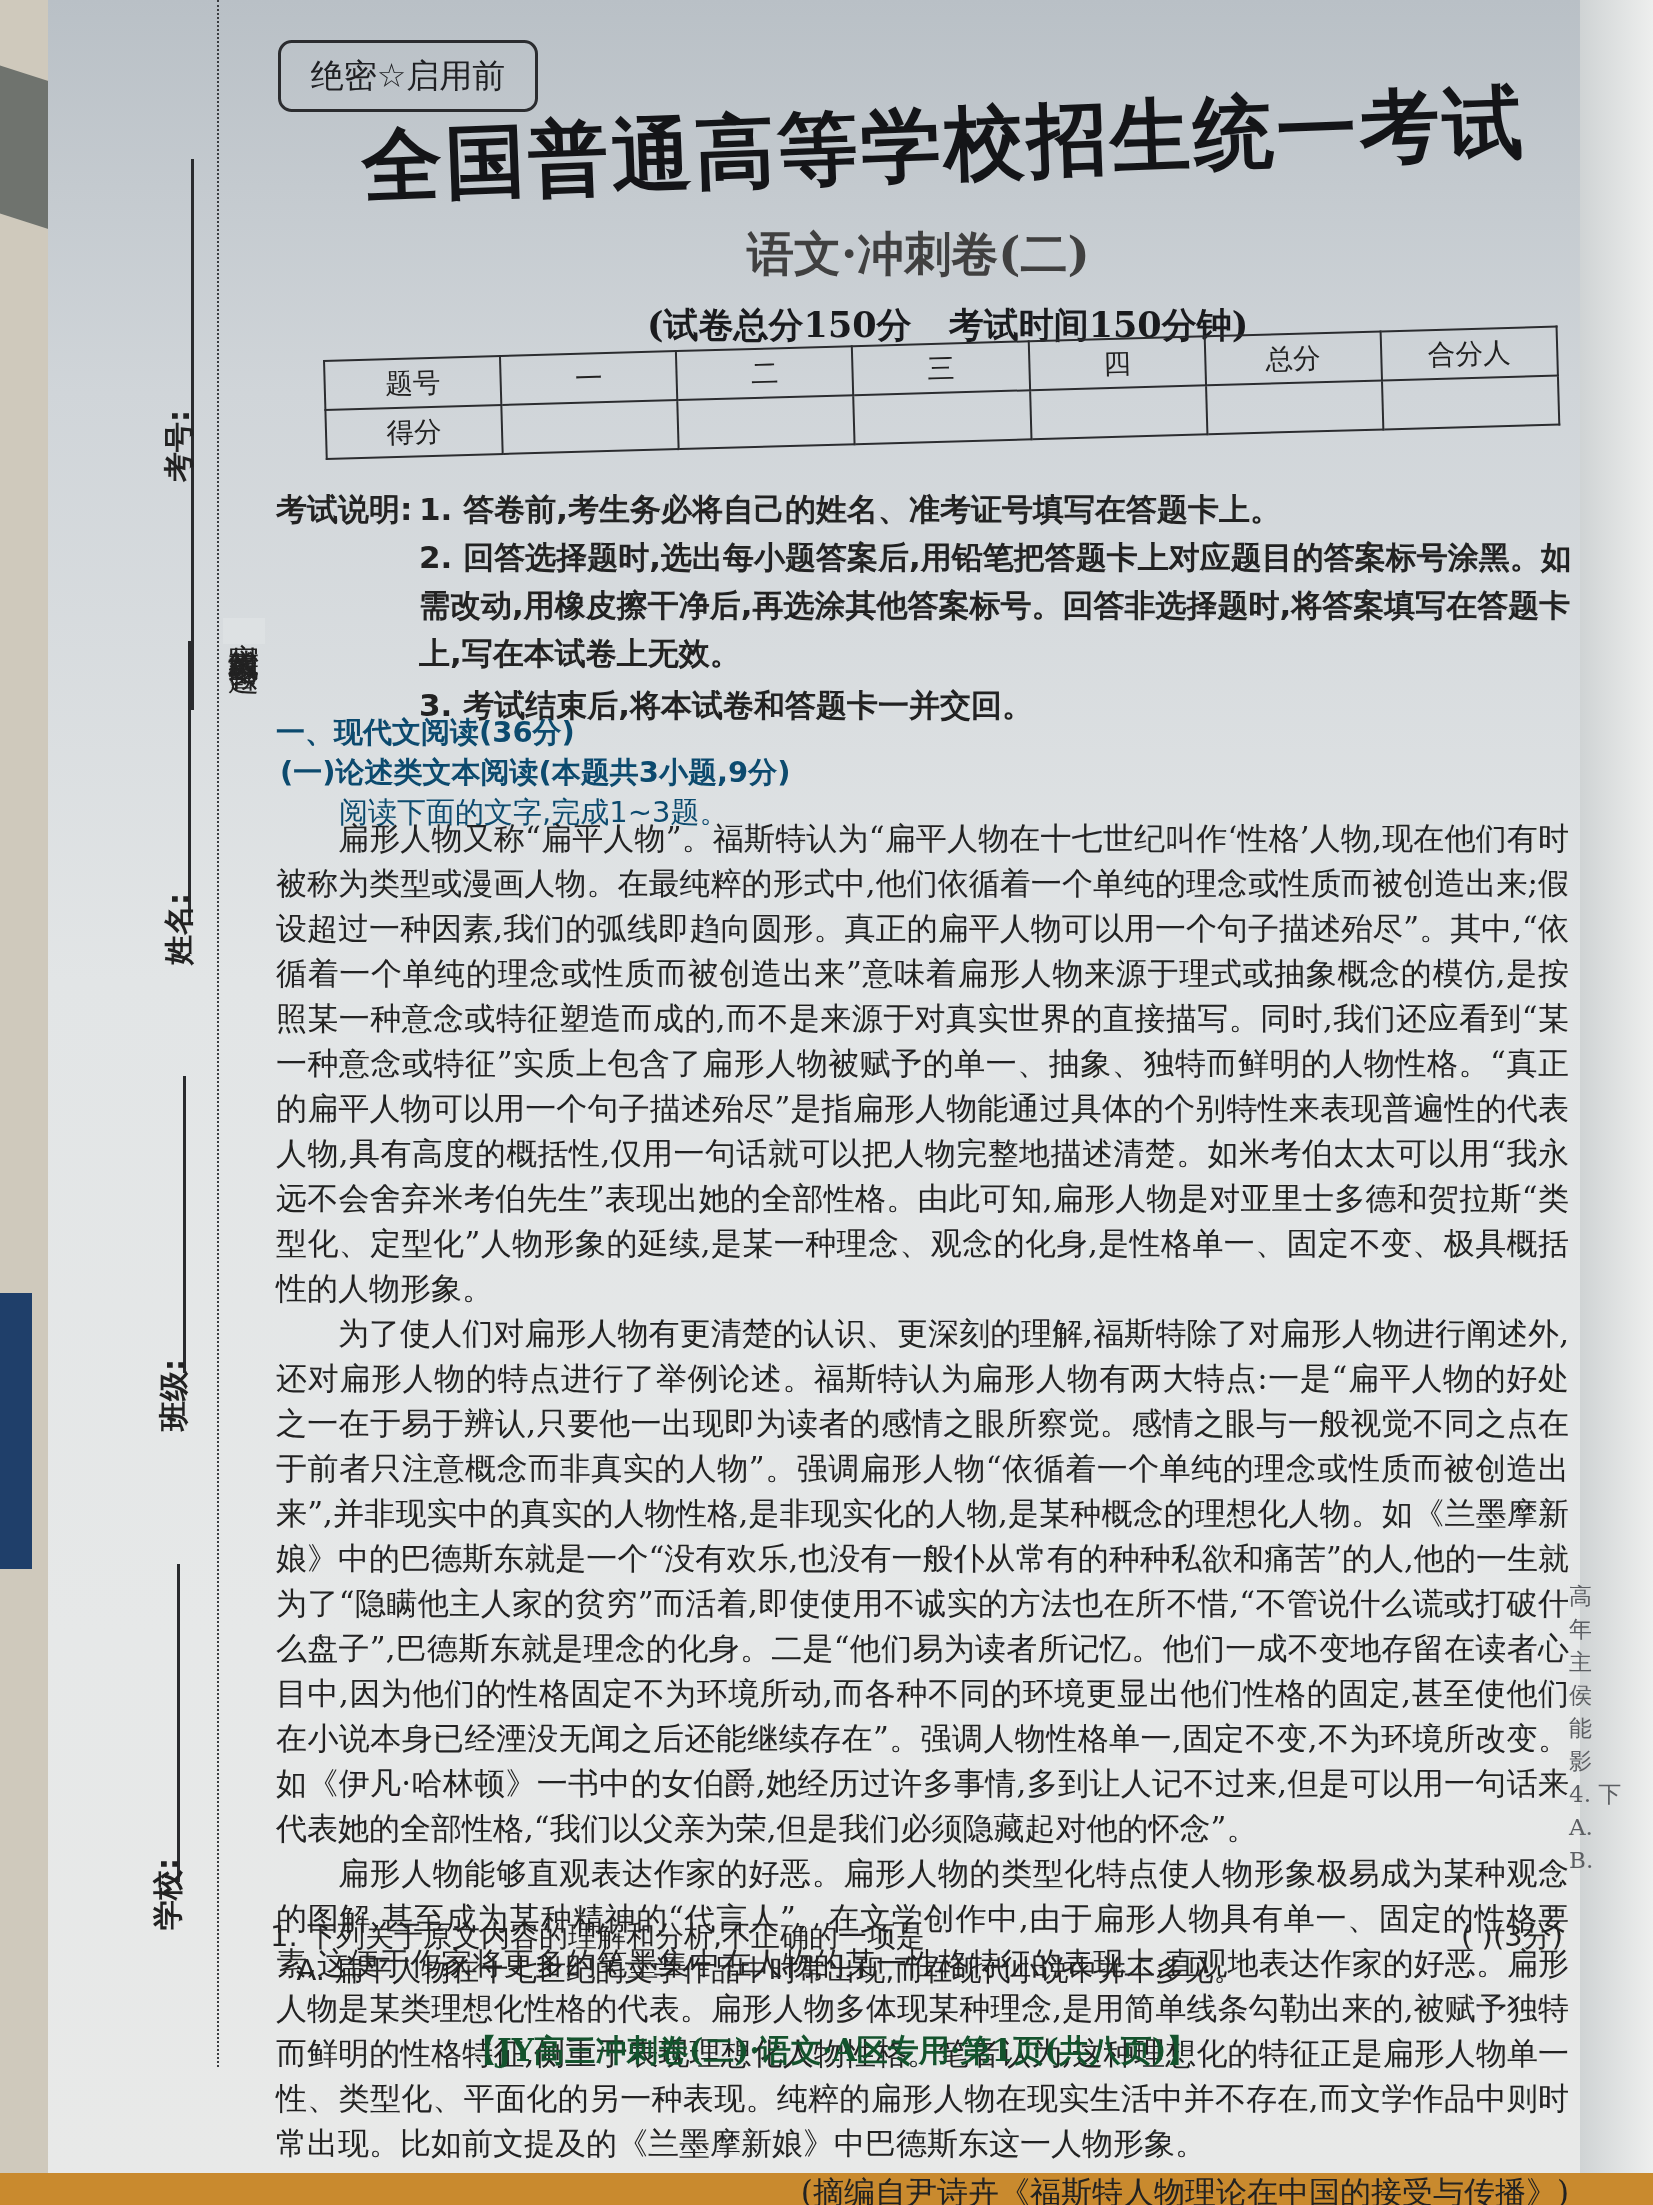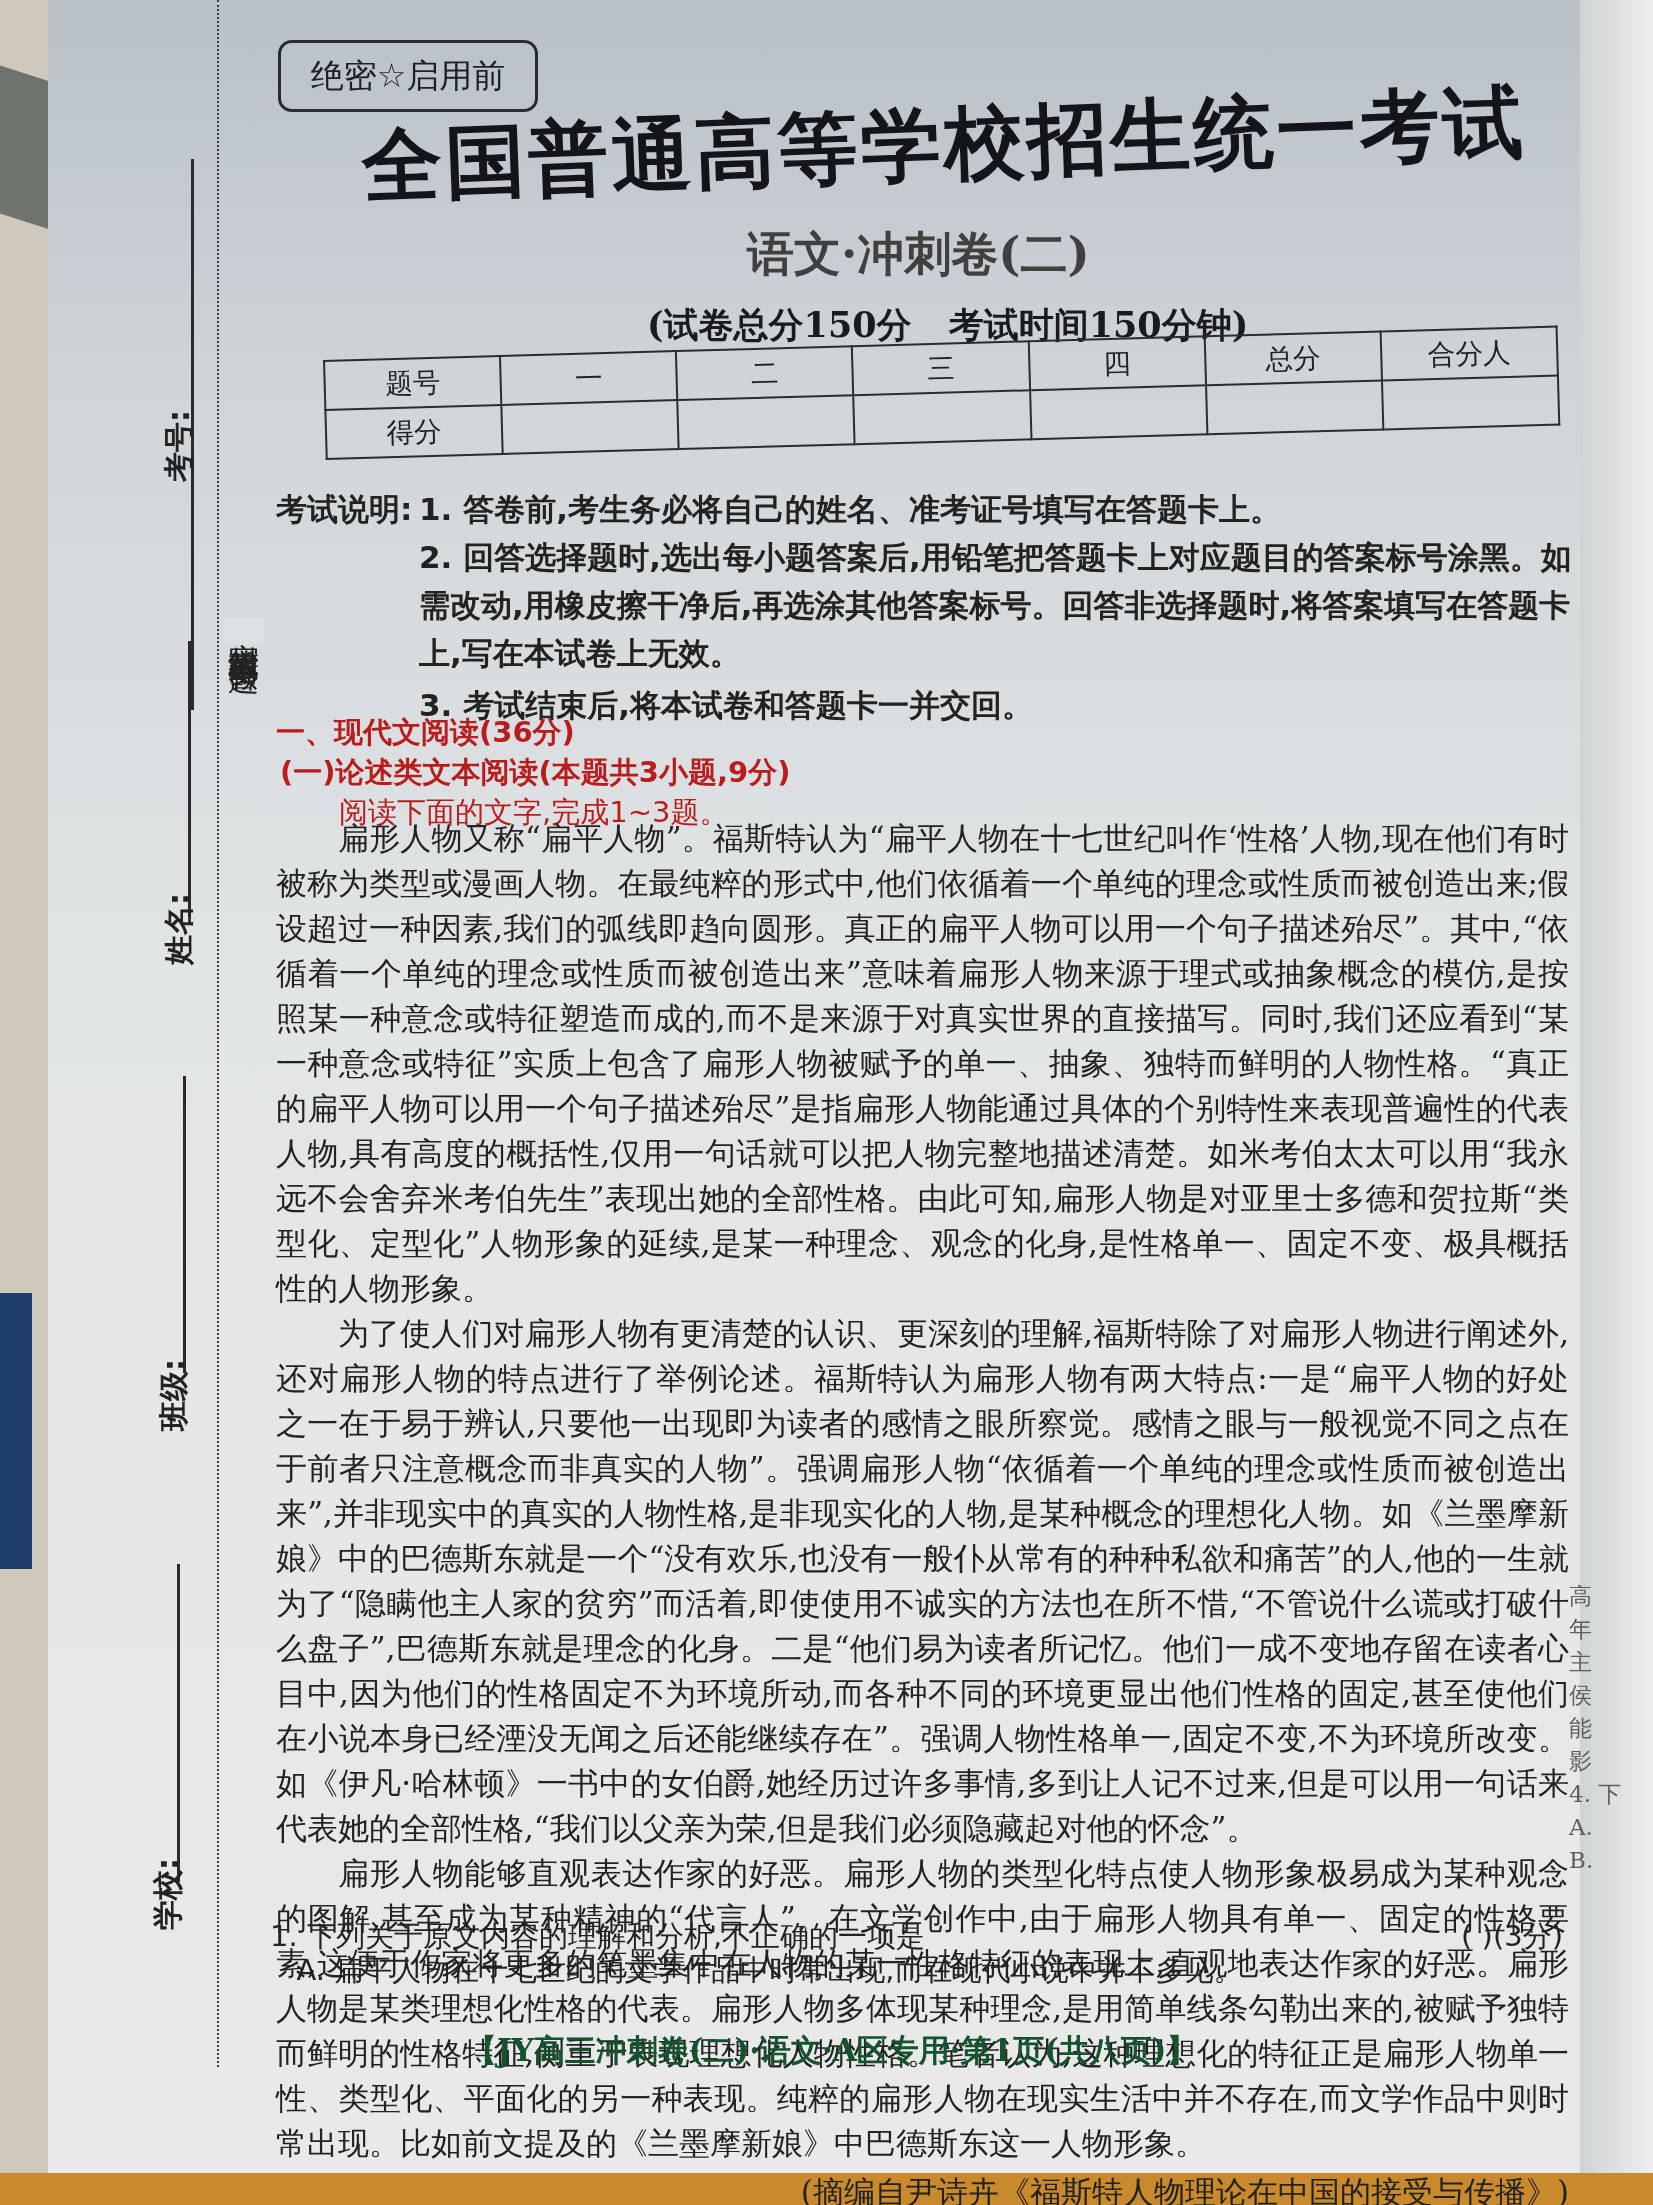--- a/index.html
+++ b/index.html
@@ -66,21 +66,21 @@
   }
   .score-table td { border:2.1px solid #2b2c2f; height:45px; text-align:center; width:170px; }
   .score-table td:first-child { width:170px; }
 
   
   .instr { position:absolute; left:276px; top:485px; width:1325px; font-size:31px; line-height:48px;
     font-family:"DejaVu Sans","Liberation Sans",sans-serif; font-weight:bold; color:#222; }
   .instr .head { position:absolute; left:0; top:0; }
   .instr .item { position:absolute; left:143px; width:1182px; }
 
-  .section { position:absolute; font-family:"DejaVu Sans","Liberation Sans",sans-serif; font-weight:bold; font-size:29px; color:#b91c1c; white-space:nowrap; }
+  .section { position:absolute; font-family:"DejaVu Sans","Liberation Sans",sans-serif; font-weight:bold; font-size:29px; color:#0c4a6e; white-space:nowrap; }
 
   .passage { position:absolute; left:276px; top:816px; width:1293px; font-size:31px; line-height:45px; color:#222; text-align:justify; }
   .passage p { margin:0; text-indent:2em; }
   .passage .source { text-align:right; text-indent:0; margin-top:4.2px; }
 
   .question { position:absolute; left:270px; top:1919px; width:1293px; font-size:29px; line-height:34px;
     font-family:"DejaVu Sans","Liberation Sans",sans-serif; color:#222; }
   .question .stem { display:flex; justify-content:space-between; }
   .question .opt { padding-left:26.5px; }
   .footer { position:absolute; left:466px; top:2030px; font-size:31px; font-weight:bold; color:#14532d; white-space:nowrap; }

